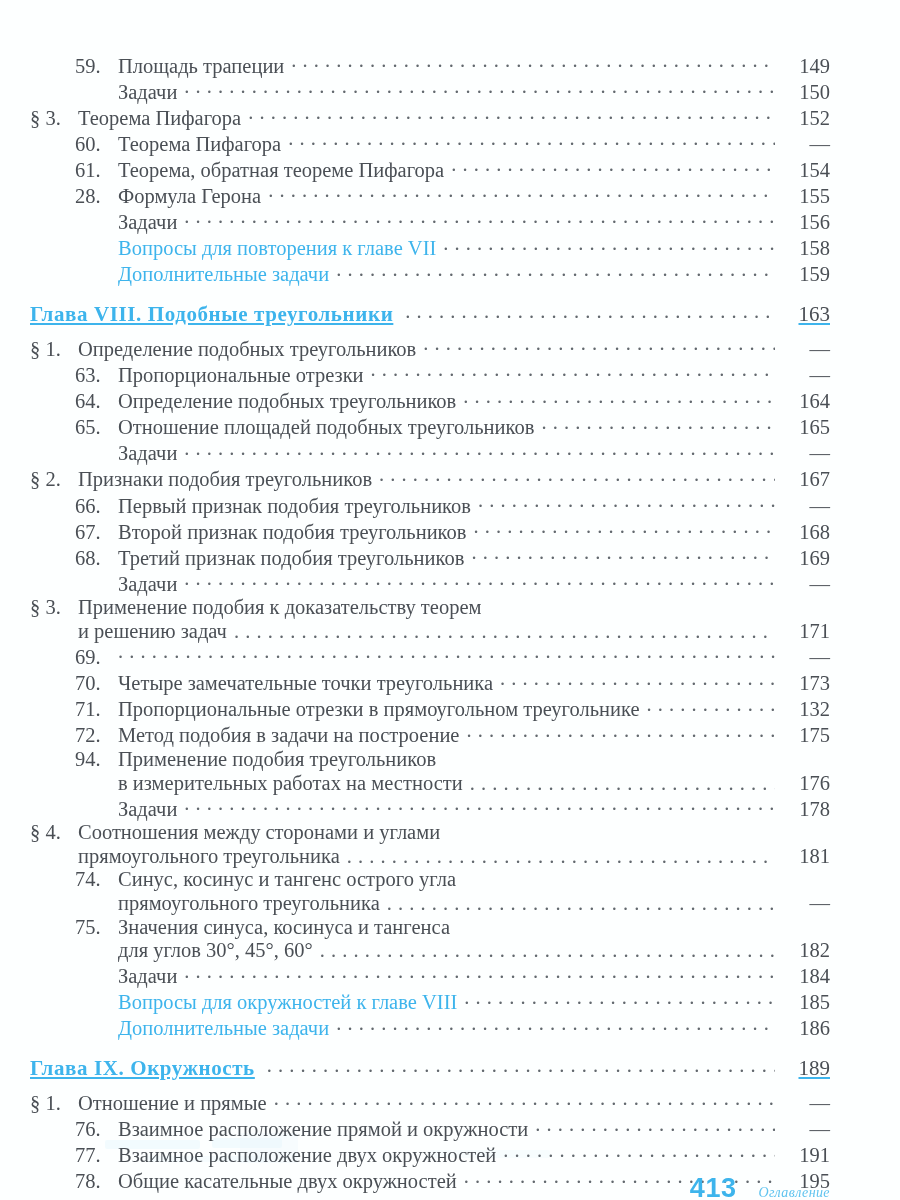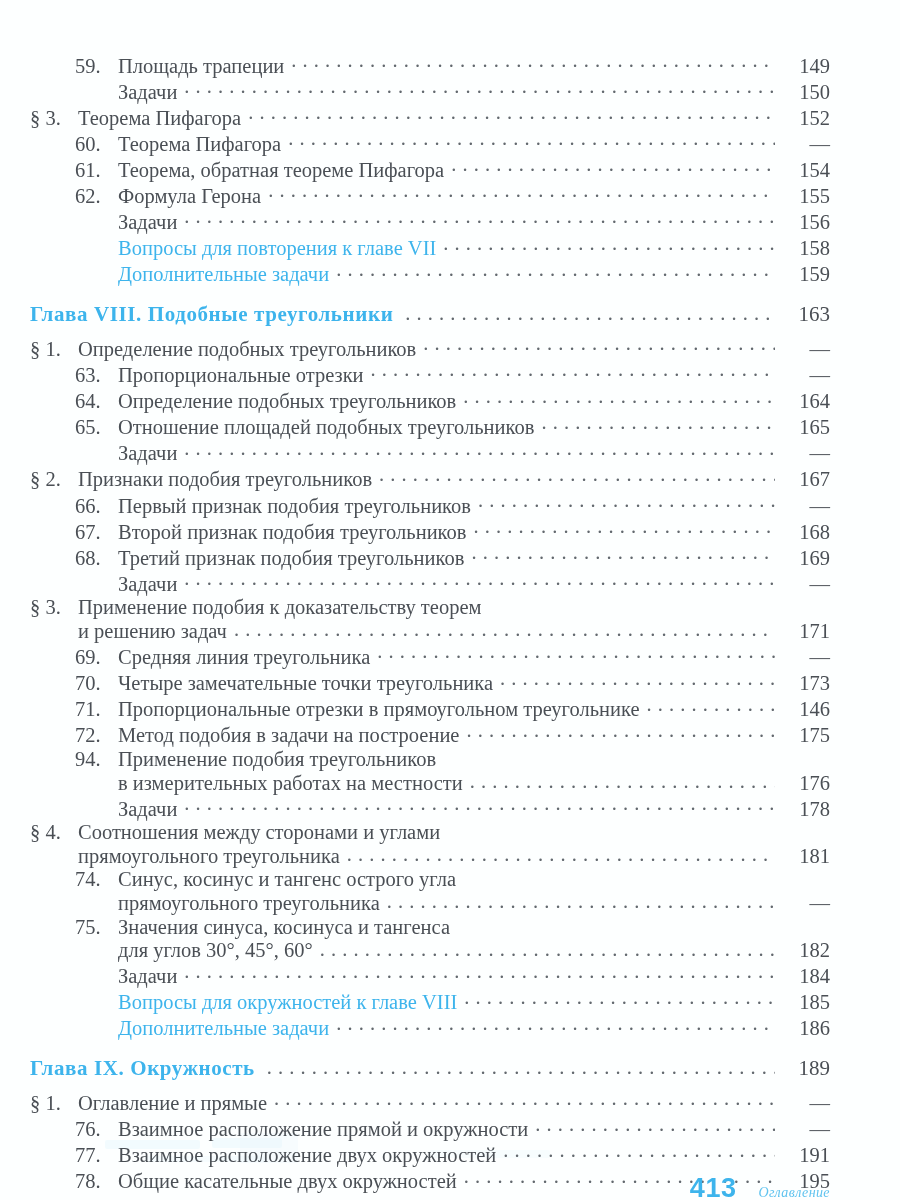--- a/index.html
+++ b/index.html
@@ -105,43 +105,44 @@
     padding-left: 9px;
     font-variant-numeric: lining-nums;
   }
   .pageno.dash {
     color: #555a60;
   }
 
   
   .contline {
     display: flex;
-    align-items: center;
+    align-items: flex-end;
     font-size: 20.5px;
     line-height: 23.6px;
     white-space: nowrap;
   }
   .contline .pad-sec { flex: 0 0 auto; width: 48px; }
   .contline .pad-num { flex: 0 0 auto; width: 43px; margin-left: 45px; }
 
   
   .blue {
     color: #3db4ec;
   }
 
   
   .chapter {
     display: flex;
-    align-items: center;
+    align-items: flex-start;
     font-size: 21px;
     line-height: 23.6px;
     font-weight: bold;
     color: #3db4ec;
     letter-spacing: 0.6px;
     white-space: nowrap;
+    text-decoration: underline;
   }
   .chapter .title {
     padding-right: 12px;
   }
   .chapter .leader::before {
     color: #62686e;
     font-weight: normal;
     letter-spacing: 0.5px;
   }
   .chapter .pageno {
@@ -214,21 +215,21 @@
         <span class="leader"></span>
         <span class="pageno dash">—</span>
       </div>
       <div class="entry">
         <span class="marker num">61.</span>
         <span class="title">Теорема, обратная теореме Пифагора</span>
         <span class="leader"></span>
         <span class="pageno">154</span>
       </div>
       <div class="entry">
-        <span class="marker num">62.</span>
+        <span class="marker num">28.</span>
         <span class="title">Формула Герона</span>
         <span class="leader"></span>
         <span class="pageno">155</span>
       </div>
       <div class="entry">
         <span class="marker plain"></span>
         <span class="title">Задачи</span>
         <span class="leader"></span>
         <span class="pageno">156</span>
       </div>
@@ -314,35 +315,34 @@
         <span class="title">Применение подобия к доказательству теорем</span>
       </div>
       <div class="contline">
         <span class="pad-sec"></span>
         <span class="title">и решению задач</span>
         <span class="leader"></span>
         <span class="pageno">171</span>
       </div>
       <div class="entry">
         <span class="marker num">69.</span>
-        <span class="title">Средняя линия треугольника</span>
         <span class="leader"></span>
         <span class="pageno dash">—</span>
       </div>
       <div class="entry">
         <span class="marker num">70.</span>
         <span class="title">Четыре замечательные точки треугольника</span>
         <span class="leader"></span>
         <span class="pageno">173</span>
       </div>
       <div class="entry">
         <span class="marker num">71.</span>
         <span class="title">Пропорциональные отрезки в прямоугольном треугольнике</span>
         <span class="leader"></span>
-        <span class="pageno">146</span>
+        <span class="pageno">132</span>
       </div>
       <div class="entry">
         <span class="marker num">72.</span>
         <span class="title">Метод подобия в задачи на построение</span>
         <span class="leader"></span>
         <span class="pageno">175</span>
       </div>
       <div class="entry">
         <span class="marker num">94.</span>
         <span class="title">Применение подобия треугольников</span>
@@ -407,21 +407,21 @@
         <span class="leader"></span>
         <span class="pageno">186</span>
       </div>
       <div class="chapter gap-before gap-after">
         <span class="title">Глава IX. Окружность</span>
         <span class="leader"></span>
         <span class="pageno">189</span>
       </div>
       <div class="entry gap-none">
         <span class="marker sec">§ 1.</span>
-        <span class="title">Оглавление и прямые</span>
+        <span class="title">Отношение и прямые</span>
         <span class="leader"></span>
         <span class="pageno dash">—</span>
       </div>
       <div class="entry">
         <span class="marker num">76.</span>
         <span class="title">Взаимное расположение прямой и окружности</span>
         <span class="leader"></span>
         <span class="pageno dash">—</span>
       </div>
       <div class="entry">

